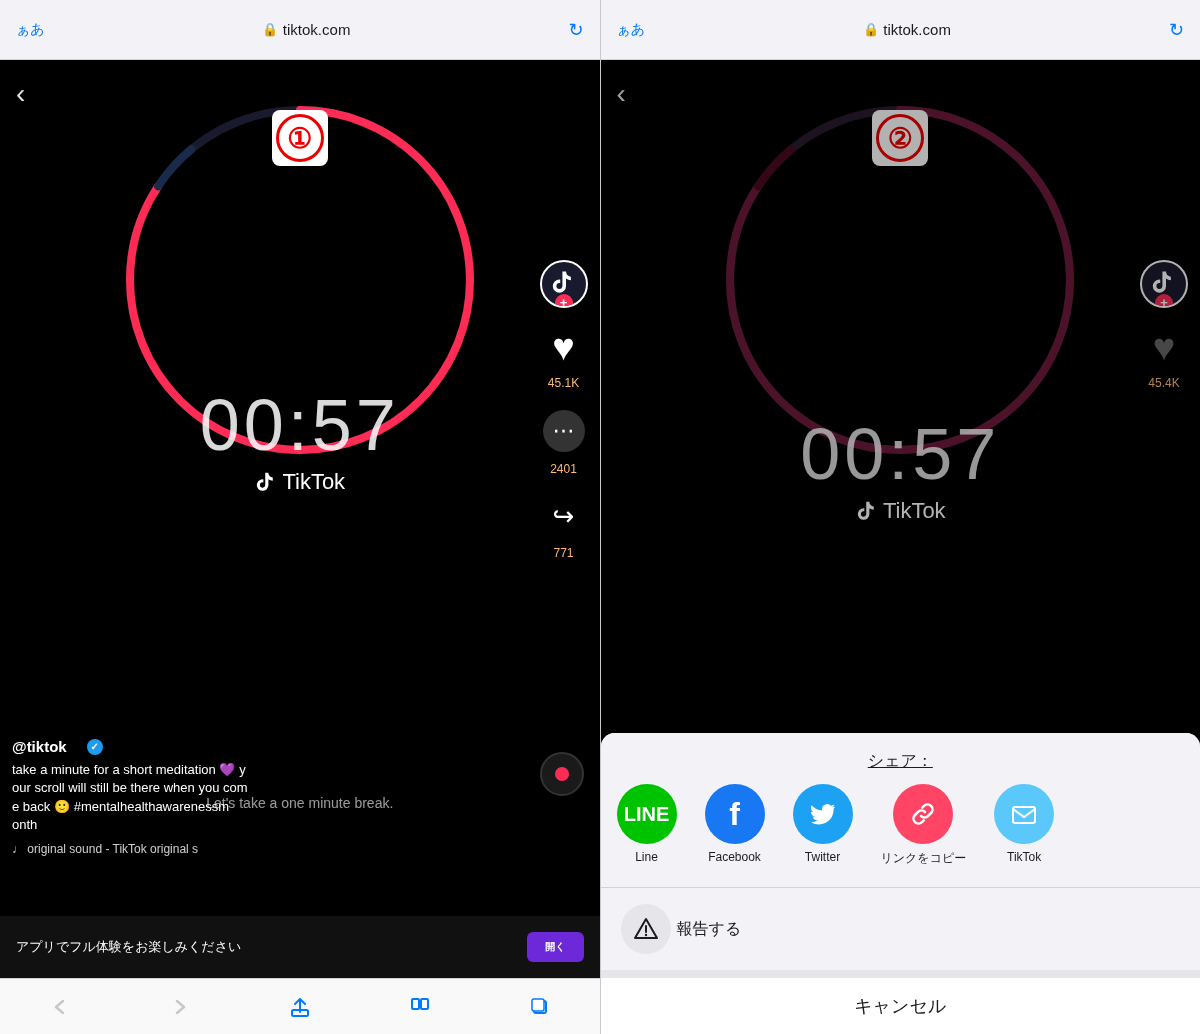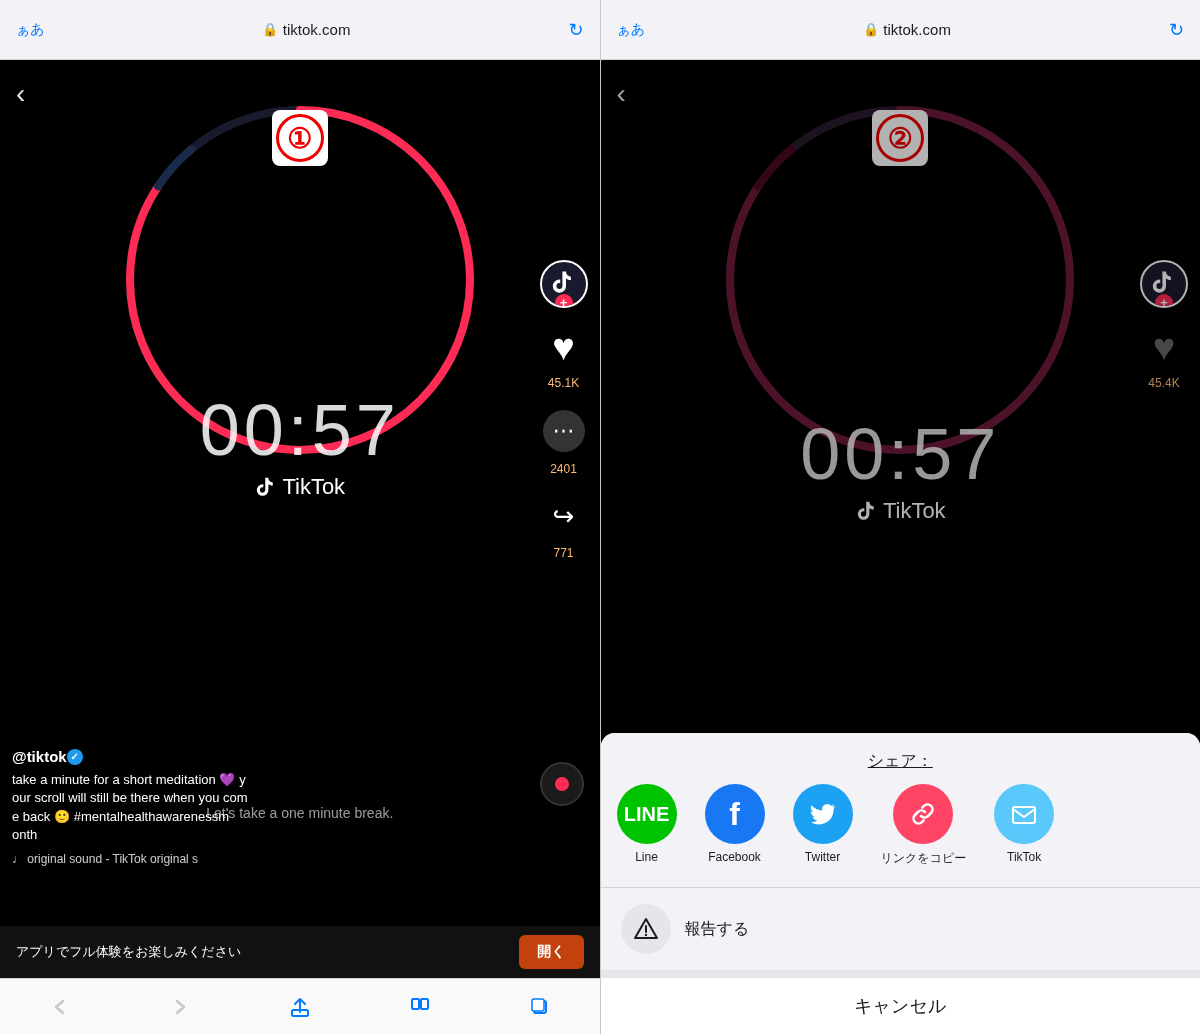--- a/index.html
+++ b/index.html
@@ -240,21 +240,21 @@
       left: 12px;
       right: 60px;
       z-index: 10;
     }
     .username {
       color: #fff;
       font-size: 15px;
       font-weight: 700;
       display: flex;
       align-items: center;
-      gap: 0;
+      gap: 20px;
       margin-bottom: 6px;
     }
     .verified-badge {
       width: 16px;
       height: 16px;
       background: #1d9bf0;
       border-radius: 50%;
       color: #fff;
       font-size: 10px;
       display: flex;
@@ -304,36 +304,36 @@
     }
     .disc-inner {
       width: 14px;
       height: 14px;
       background: #fe2c55;
       border-radius: 50%;
     }
 
     
     .app-promo-bar {
-      height: 52px;
+      height: 62px;
       background: #111;
       display: flex;
       align-items: center;
       justify-content: space-between;
       padding: 0 16px;
       flex-shrink: 0;
     }
     .promo-text {
       color: #fff;
       font-size: 13px;
     }
     .open-btn {
-      background: #c2410c;
-      color: #fff;
-      font-size: 14px;
+      background: #6d28d9;
+      color: #fff;
+      font-size: 10px;
       font-weight: 600;
       padding: 8px 18px;
       border-radius: 6px;
       border: none;
     }
 
     
     .bottom-nav {
       height: 56px;
       background: #f9f9f9;
@@ -404,21 +404,21 @@
     }
     .share-divider {
       height: 1px;
       background: #d1d1d6;
       margin: 0 0;
     }
     .report-row {
       display: flex;
       align-items: center;
       padding: 16px 20px;
-      gap: 14px;
+      gap: 6px;
       background: #f2f2f7;
     }
     .report-icon-circle {
       width: 50px;
       height: 50px;
       border-radius: 50%;
       background: #e5e5ea;
       display: flex;
       align-items: center;
       justify-content: center;

